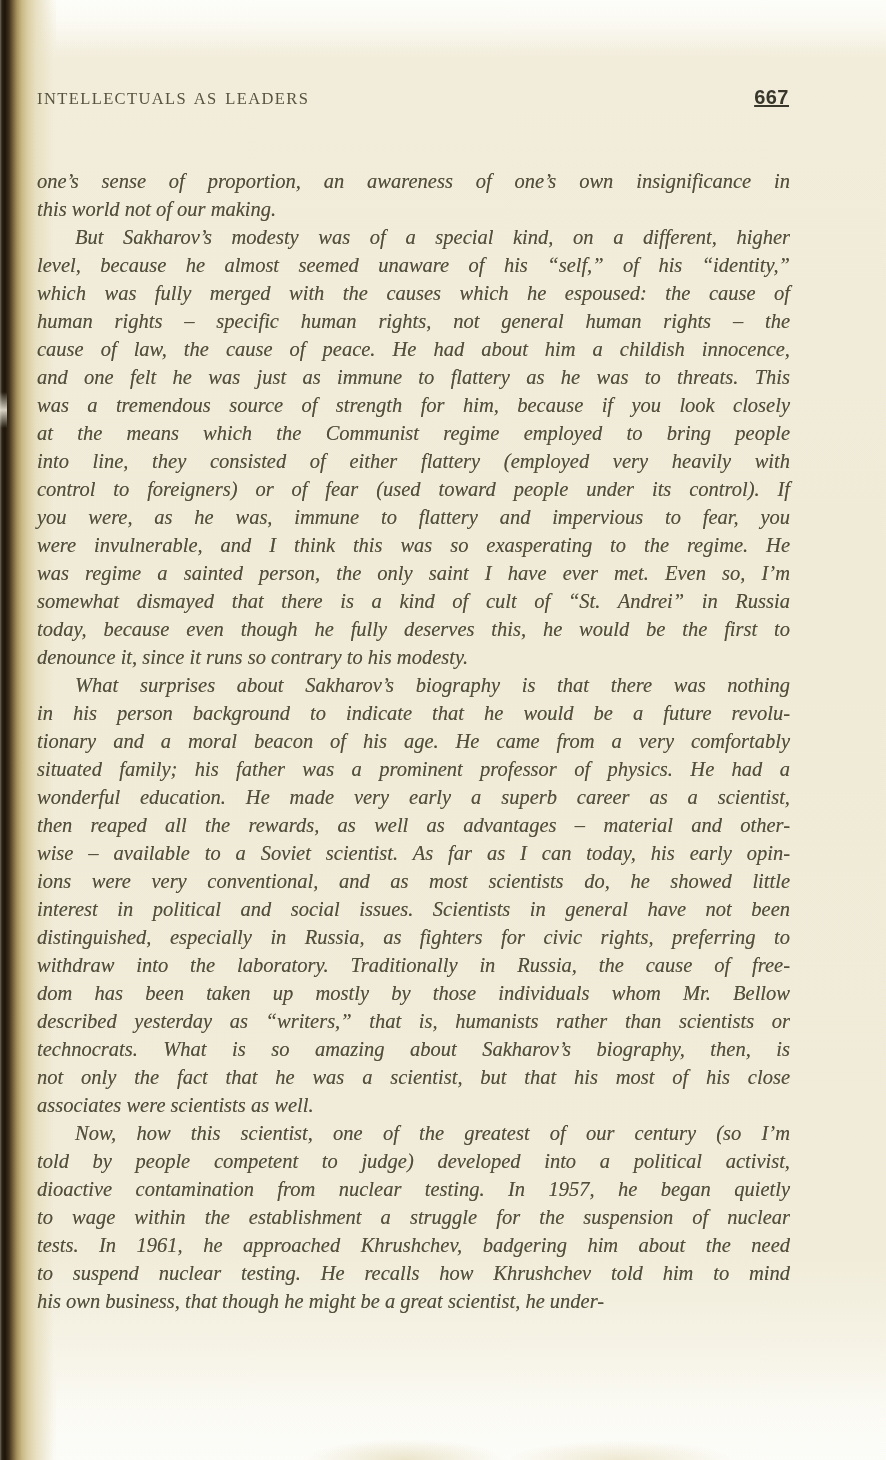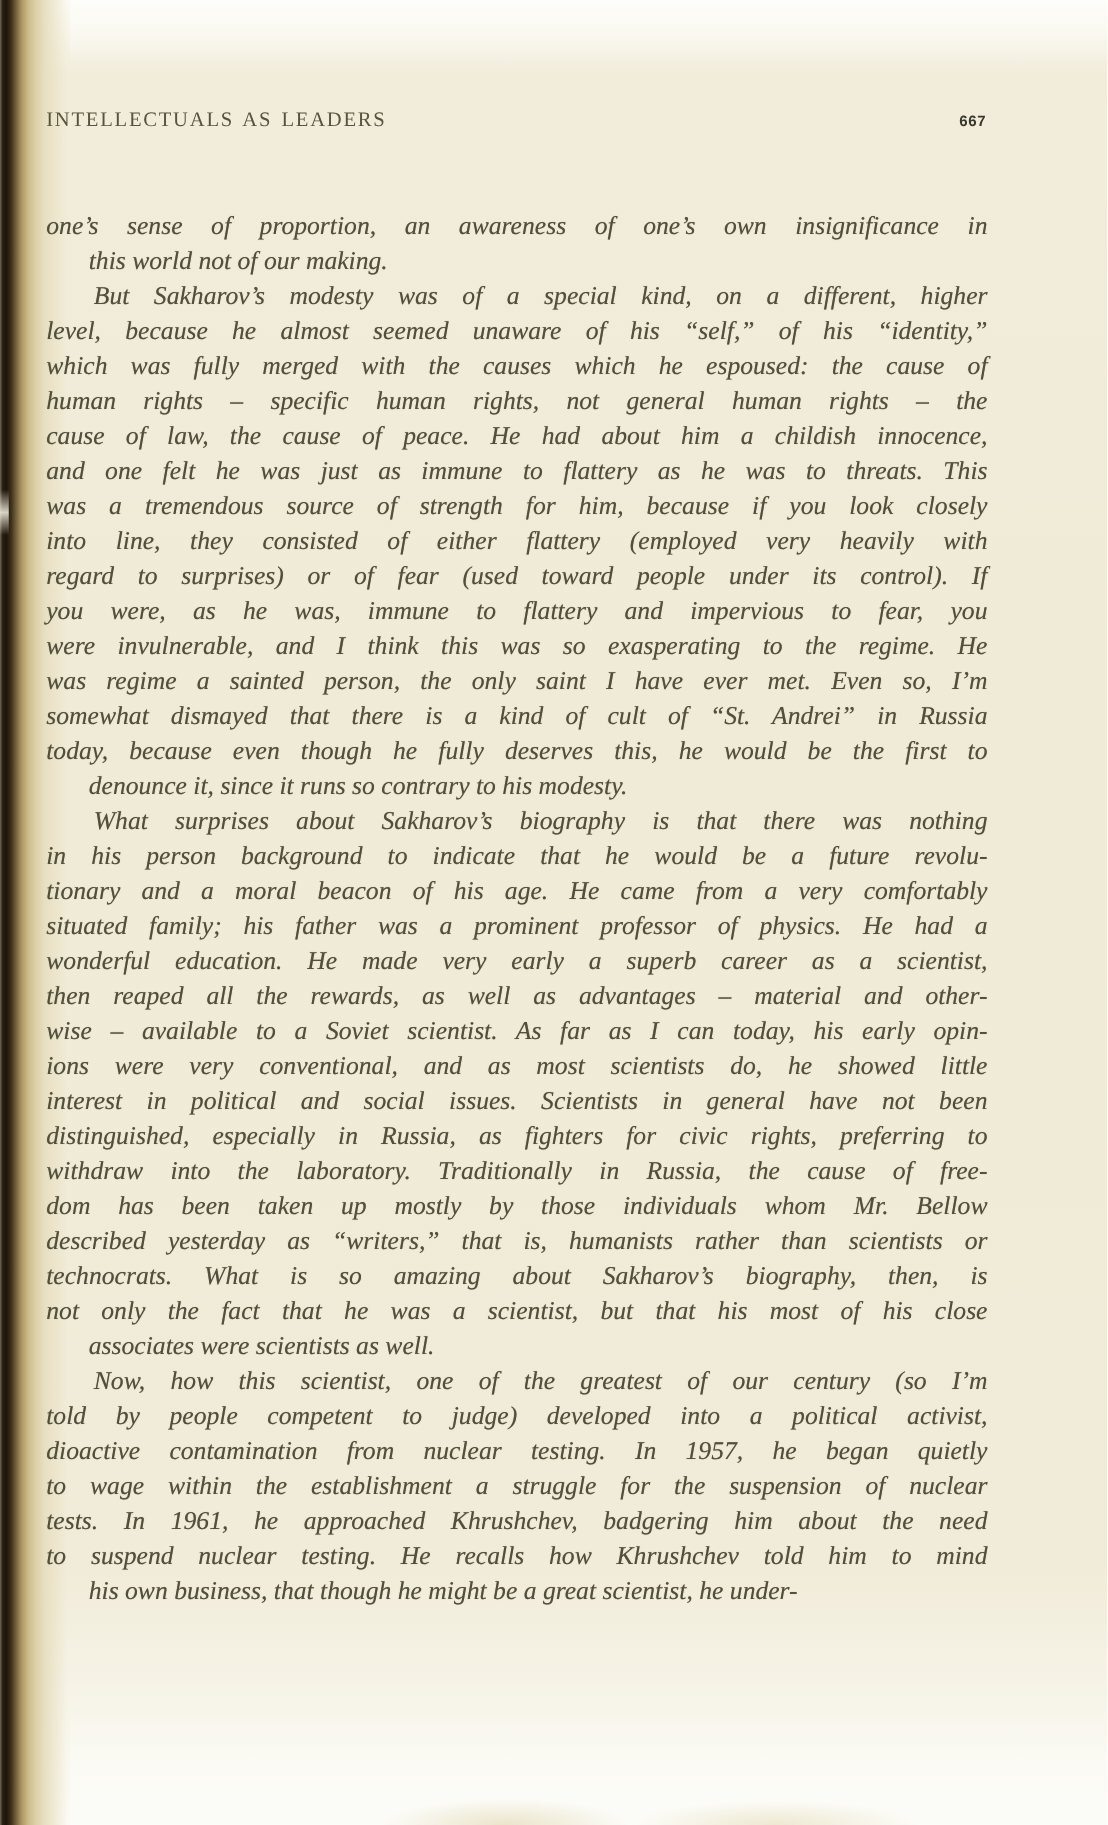--- a/index.html
+++ b/index.html
@@ -80,44 +80,44 @@
   .running-header .title {
     font-size: 16.5px;
     letter-spacing: 1.4px;
     color: #57533e;
     word-spacing: 2px;
     text-align: right;
   }
   .running-header .folio {
     font-family: "Liberation Sans", sans-serif;
     font-weight: 700;
-    font-size: 12px;
+    font-size: 20px;
     letter-spacing: 0.5px;
     color: #39372b;
+    text-decoration: underline;
   }
   
   .page-body {
     position: absolute;
     top: 167px;
     left: 37px;
     width: 753px;
     color: #514e3b;
     font-size: 20.5px;
     line-height: 28px;
     text-shadow: 0 0 0.6px rgba(81,78,59,0.55);
   }
   .para { margin: 0; font-style: italic; }
   .line {
     text-align: justify;
     text-align-last: justify;
     white-space: normal;
   }
   .line.last {
     text-align-last: left;
-    margin-left: 34px;
   }
   .line.indent {
     padding-left: 38px;
   }
 </style>
 </head>
 <body>
 
 <div class="scan">
 
@@ -136,22 +136,23 @@
         <div class="line last">this world not of our making.</div>
       </div>
       <div class="para">
         <div class="line indent">But Sakharov’s modesty was of a special kind, on a different, higher</div>
         <div class="line">level, because he almost seemed unaware of his “self,” of his “identity,”</div>
         <div class="line">which was fully merged with the causes which he espoused: the cause of</div>
         <div class="line">human rights – specific human rights, not general human rights – the</div>
         <div class="line">cause of law, the cause of peace. He had about him a childish innocence,</div>
         <div class="line">and one felt he was just as immune to flattery as he was to threats. This</div>
         <div class="line">was a tremendous source of strength for him, because if you look closely</div>
+        <div class="line">at the means which the Communist regime employed to bring people</div>
         <div class="line">into line, they consisted of either flattery (employed very heavily with</div>
-        <div class="line">regard to surprises) or of fear (used toward people under its control). If</div>
+        <div class="line">control to foreigners) or of fear (used toward people under its control). If</div>
         <div class="line">you were, as he was, immune to flattery and impervious to fear, you</div>
         <div class="line">were invulnerable, and I think this was so exasperating to the regime. He</div>
         <div class="line">was regime a sainted person, the only saint I have ever met. Even so, I’m</div>
         <div class="line">somewhat dismayed that there is a kind of cult of “St. Andrei” in Russia</div>
         <div class="line">today, because even though he fully deserves this, he would be the first to</div>
         <div class="line last">denounce it, since it runs so contrary to his modesty.</div>
       </div>
       <div class="para">
         <div class="line indent">What surprises about Sakharov’s biography is that there was nothing</div>
         <div class="line">in his person background to indicate that he would be a future revolu-</div>

